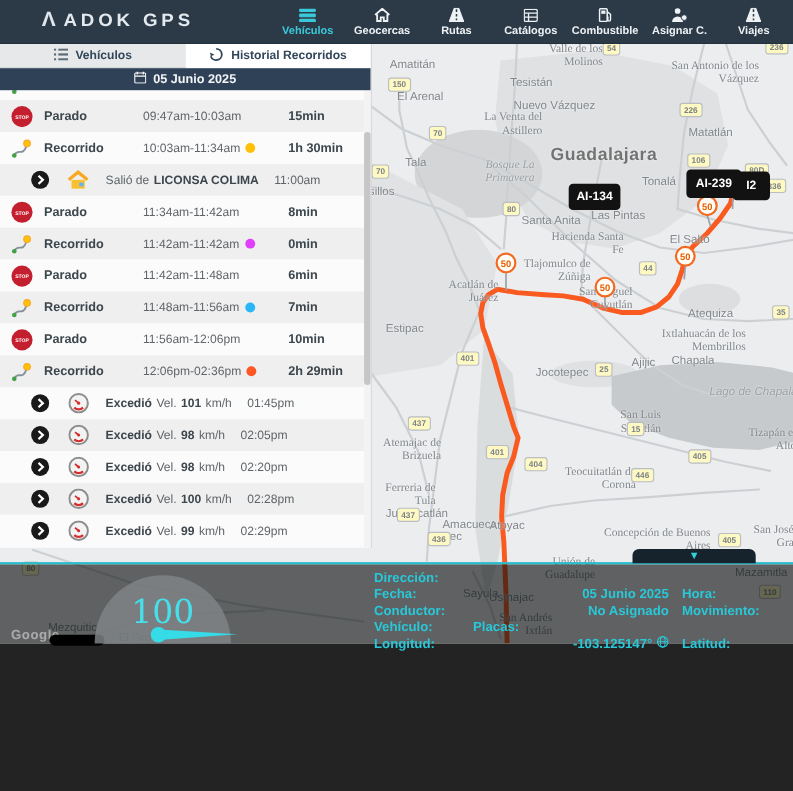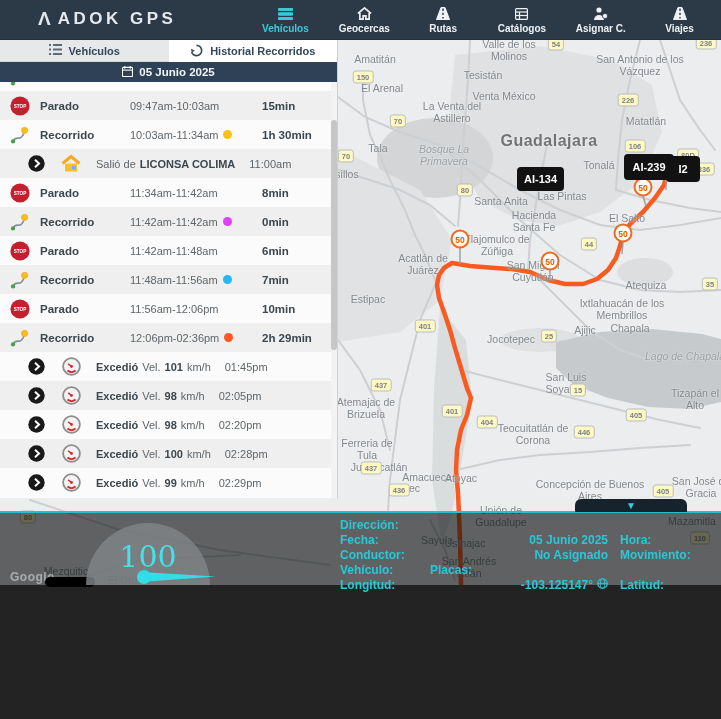--- a/index.html
+++ b/index.html
@@ -17,21 +17,21 @@
   .nav-item .nico { height:14px; display:flex; align-items:center; }
   .nav-item .nico svg { display:block; }
   .nav-item .nlabel { font-size:10px; font-weight:700; }
   .nav-item.active { color:#3bc9da; }
   .nav-item.active svg * { stroke:#3bc9da; fill:#3bc9da; }
 
   
   .map { position:absolute; left:0; top:40px; width:721px; height:545px; background:#ecedef; overflow:hidden; z-index:1; }
   .map svg.base { position:absolute; left:0; top:0; }
   .place { position:absolute; color:#82878c; font-size:10.5px; white-space:nowrap; transform:translate(-50%,-50%); text-shadow:0 0 2px #ffffffcc; z-index:3; }
-  .place.c1 { white-space:normal; text-align:center; line-height:1.1; }
+  .place.c1 { white-space:normal; text-align:right; line-height:1.1;font-family:Liberation Serif, serif; }
   .place.city { font-size:16px; font-weight:700; color:#737373; letter-spacing:.5px; }
   .place.area { font-style:italic; color:#9aa0a4; }
   .rbadge { position:absolute; transform:translate(-50%,-50%); background:#fef9c3; border:1px solid #b9bdc1; border-radius:3px; color:#7d8287; font-size:7.5px; font-weight:700; padding:1px 3px; z-index:3; }
   .sp50 { position:absolute; width:19px; height:19px; border-radius:50%; background:#fffdf6; border:2.5px solid #f26a22; color:#e65c00; font-size:8.5px; font-weight:700; display:flex; align-items:center; justify-content:center; transform:translate(-50%,-50%); z-index:5; }
   .vpill { position:absolute; background:#121212; color:#fff; font-size:11px; font-weight:700; border-radius:4px; display:flex; align-items:center; justify-content:center; z-index:6; }
   .vpill .tail { position:absolute; left:50%; bottom:-5px; width:0; height:0; border:5px solid transparent; border-top-color:#121212; transform:translateX(-50%); }
 
   
   .sidebar { position:absolute; left:0; top:40px; width:338px; height:458px; background:#fbfbfb; z-index:20; border-right:1px solid #cfd2d4; overflow:hidden; }
   .tabs { position:absolute; left:0; top:0; width:100%; height:22px; display:flex; }
@@ -115,21 +115,21 @@
         <line x1="666" y1="134" x2="666" y2="150"></line>
       </g>
       <circle cx="666" cy="131" r="5.5" fill="#ffb300" stroke="#f57c00" stroke-width="2"></circle>
     </svg>
     <div id="map-labels">
         <span class="place" style="left: 375px; top: 19px;">Amatitán</span>
         <span class="place c1" style="left: 509px; top: 11px; width: 78px;">Valle de los Molinos</span>
         <span class="place c1" style="left: 640px; top: 26px; width: 100px;">San Antonio de los Vázquez</span>
         <span class="place" style="left: 483px; top: 35px;">Tesistán</span>
         <span class="place" style="left: 382px; top: 48px;">El Arenal</span>
-        <span class="place" style="left: 504px; top: 56px;">Venta México</span>
+        <span class="place" style="left: 504px; top: 56px;">Nuevo Vázquez</span>
         <span class="place c1" style="left: 452px; top: 73px; width: 82px;">La Venta del Astillero</span>
         <span class="place" style="left: 640px; top: 81px; padding-left: 12px;">Matatlán</span>
         <span class="place" style="left: 378px; top: 108px;">Tala</span>
         <span class="place c1 area" style="left: 444px; top: 116px; width: 84px;">Bosque La Primavera</span>
         <span class="place city" style="left: 549px; top: 101px;">Guadalajara</span>
         <span class="place" style="left: 599px; top: 125px;">Tonalá</span>
         <span class="place" style="left: 347px; top: 134px;">sillos</span>
         <span class="place" style="left: 501px; top: 161px;">Santa Anita</span>
         <span class="place" style="left: 562px; top: 156px;">Las Pintas</span>
         <span class="place c1" style="left: 534px; top: 182px; width: 66px;">Hacienda Santa Fe</span>
@@ -252,20 +252,30 @@
               <rect x="0.6" y="0.6" width="11.8" height="10.8" rx="1" fill="none" stroke="#eef2f5" stroke-width="1.2"></rect>
               <line x1="0.6" y1="4" x2="12.4" y2="4" stroke="#eef2f5" stroke-width="1.2"></line>
               <line x1="4.5" y1="4" x2="4.5" y2="11.4" stroke="#eef2f5" stroke-width="1.2"></line>
               <line x1="0.6" y1="7.5" x2="12.4" y2="7.5" stroke="#eef2f5" stroke-width="1.2"></line>
             </svg>
           </span>
           <span class="nlabel">Catálogos</span>
         </div>
         <div class="nav-item">
           <span class="nico">
+            <svg width="13" height="13" viewBox="0 0 13 13">
+              <rect x="1" y="1" width="7" height="11.5" rx="1" fill="none" stroke="#eef2f5" stroke-width="1.4"></rect>
+              <rect x="2.6" y="2.6" width="3.8" height="3" fill="#eef2f5"></rect>
+              <path d="M8.5 4 L11 6 V11 a1.2 1.2 0 0 1 -2.4 0 V8" fill="none" stroke="#eef2f5" stroke-width="1.3"></path>
+            </svg>
+          </span>
+          <span class="nlabel">Combustible</span>
+        </div>
+        <div class="nav-item">
+          <span class="nico">
             <svg width="15" height="13" viewBox="0 0 15 13">
               <circle cx="6" cy="3" r="2.6" fill="#eef2f5"></circle>
               <path d="M1 13 a5 5 0 0 1 10 0 Z" fill="#eef2f5"></path>
               <circle cx="12" cy="9" r="2.6" fill="#eef2f5" stroke="#2c3a48" stroke-width="0.8"></circle>
             </svg>
           </span>
           <span class="nlabel">Asignar C.</span>
         </div>
         <div class="nav-item">
           <span class="nico">

